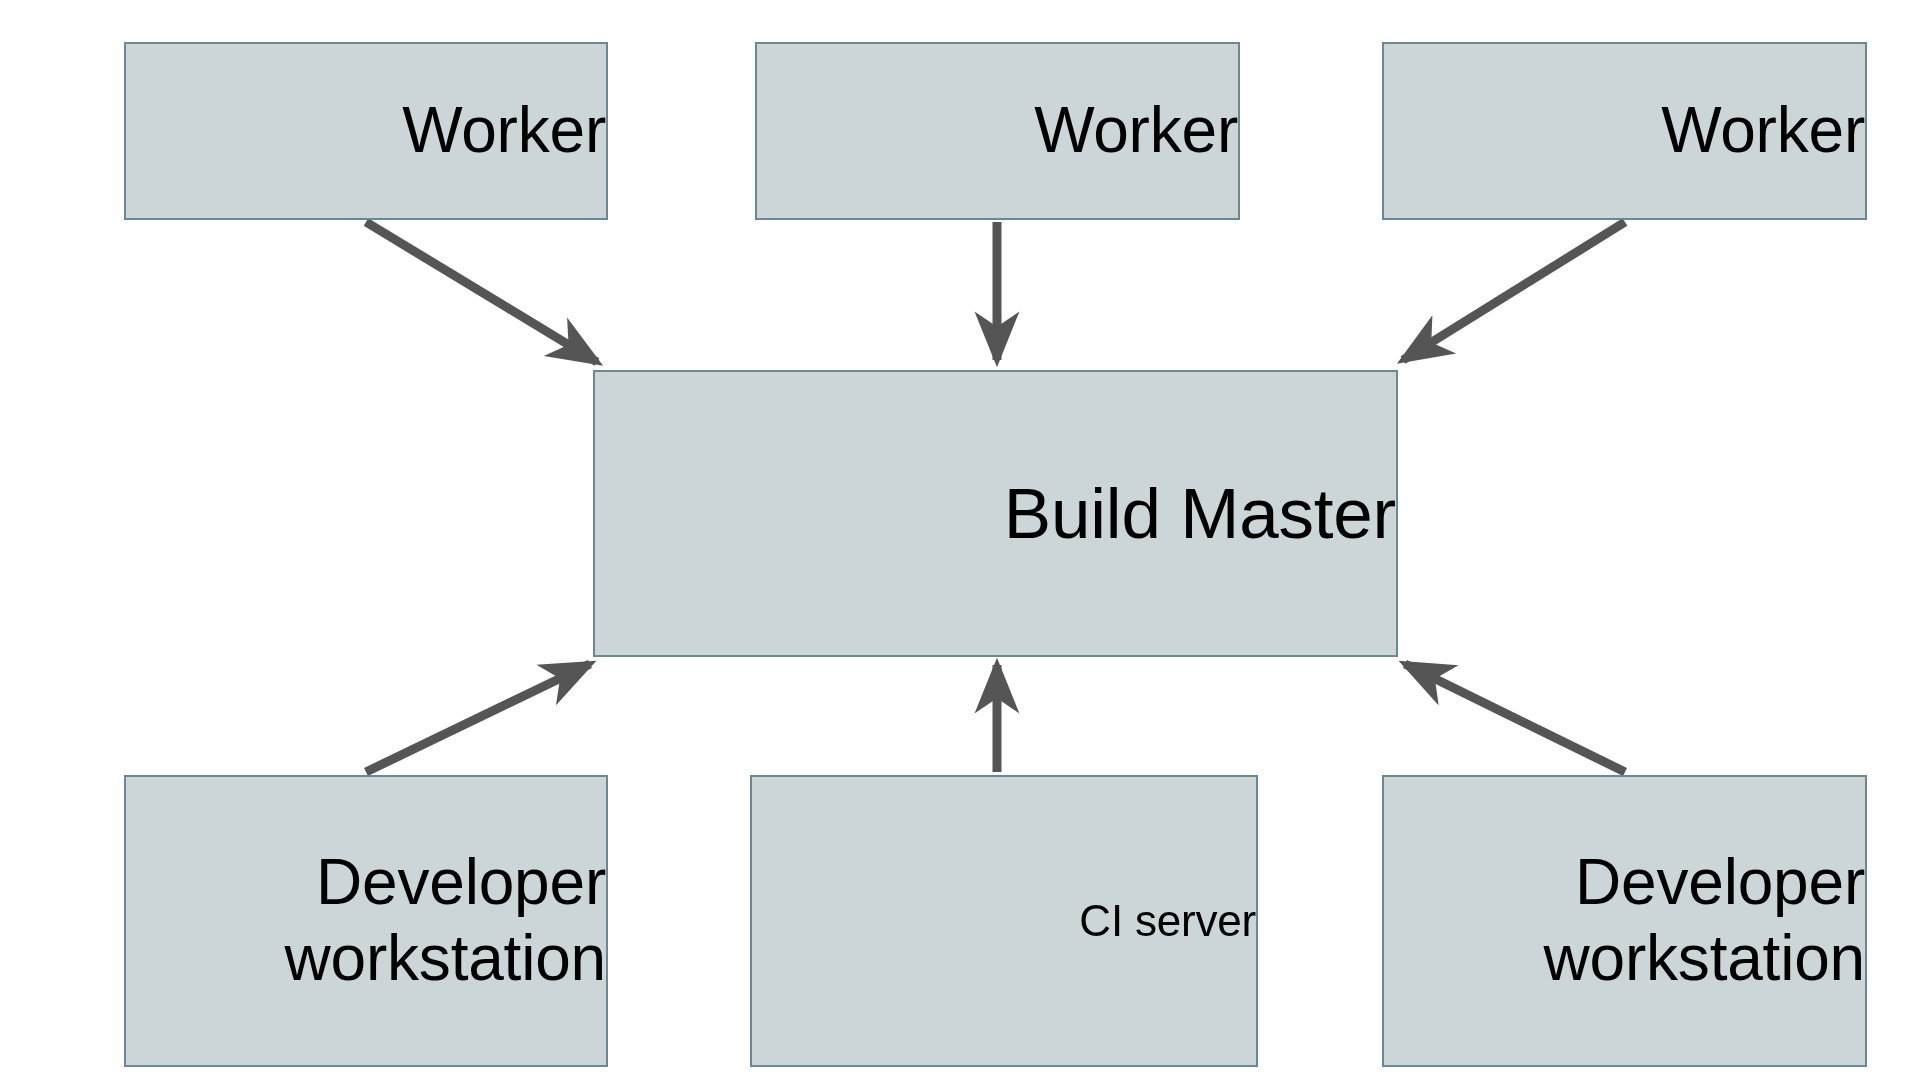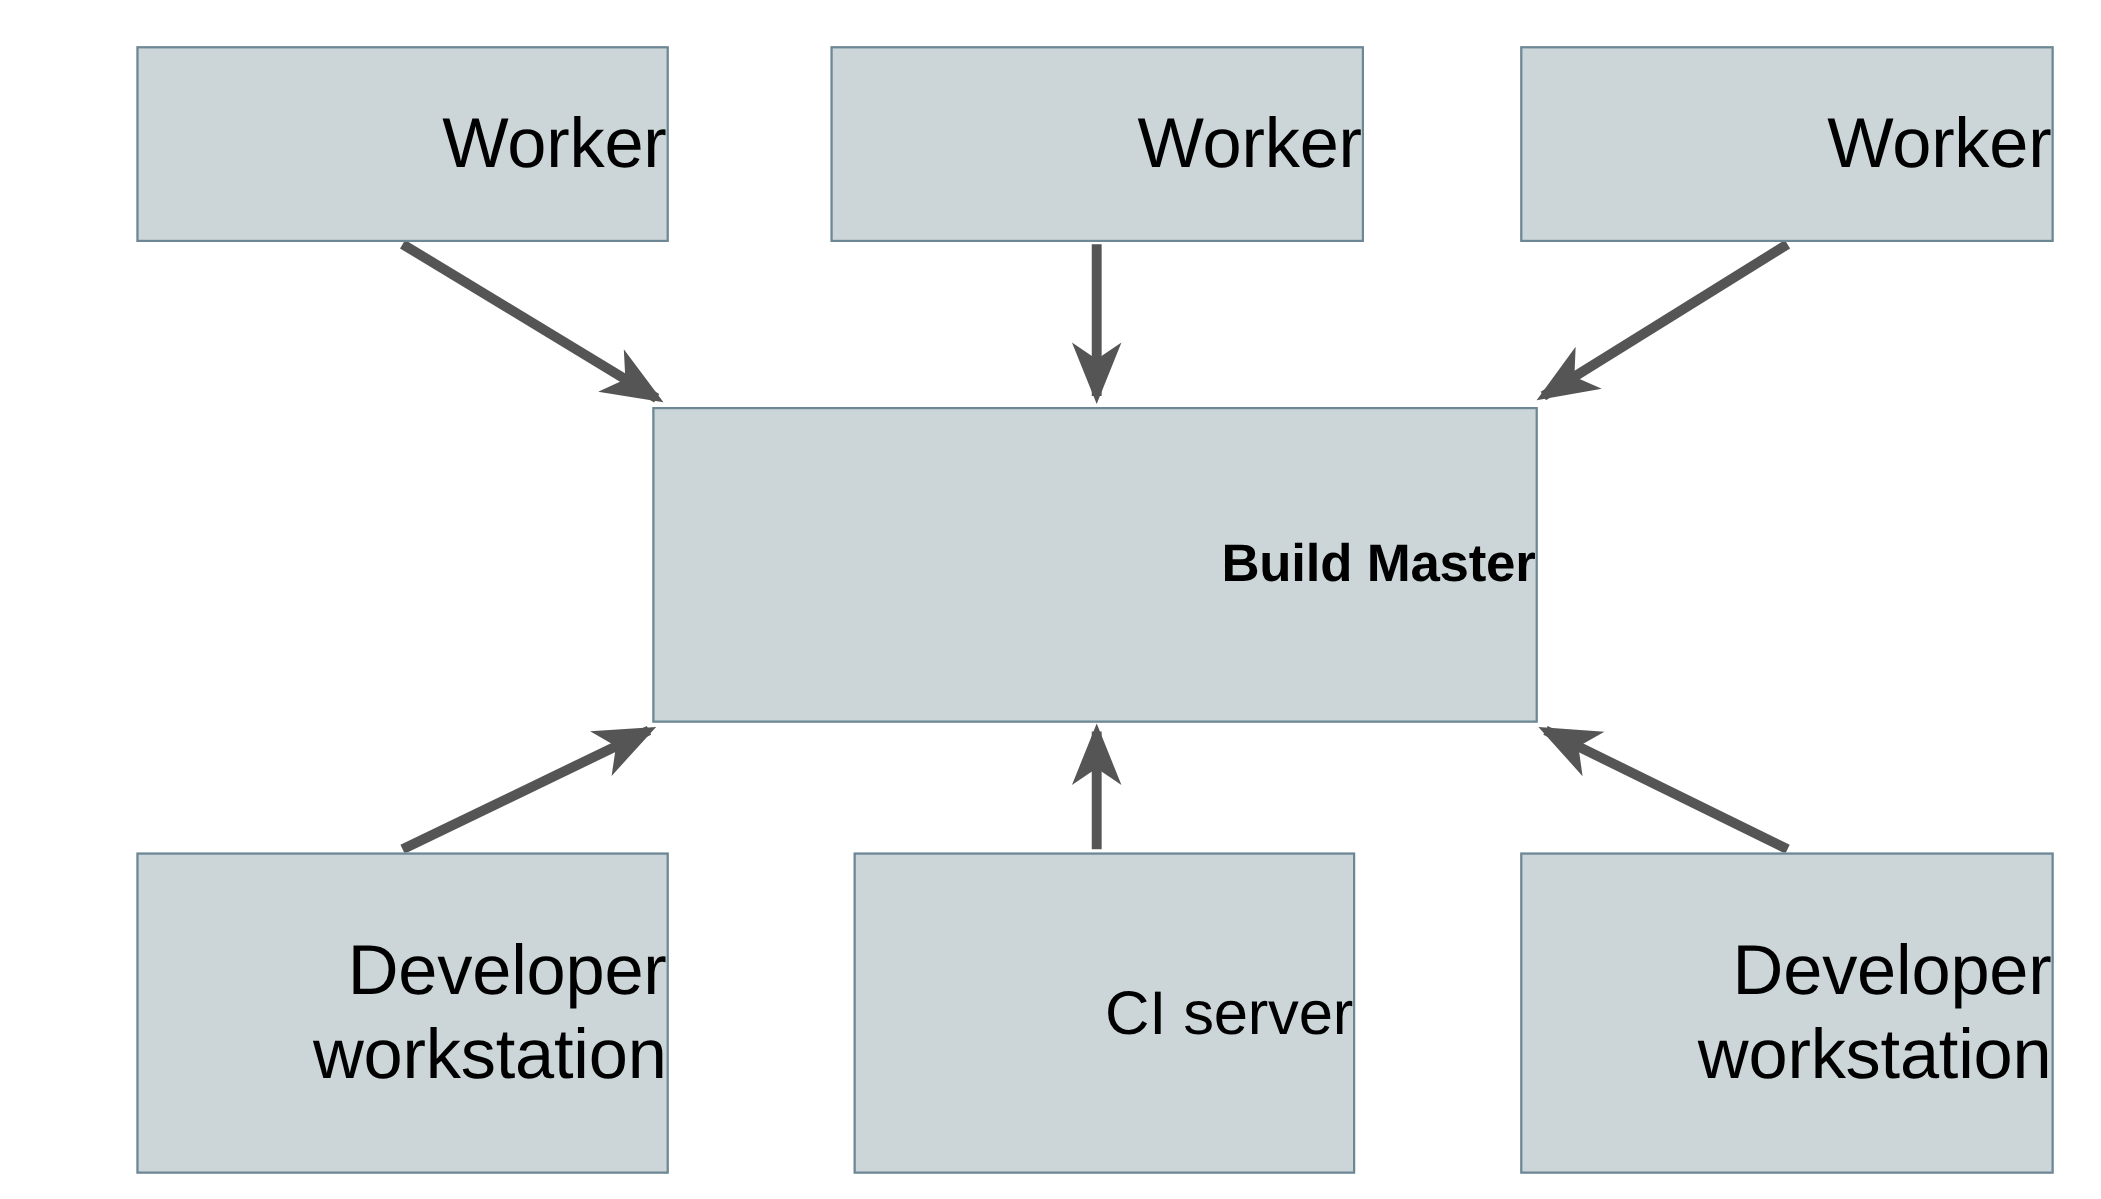--- a/index.html
+++ b/index.html
@@ -41,23 +41,23 @@
   }
   .node-label {
     display: block;
     width: 100%;
     white-space: pre-line;
   }
   
   #node-worker-1      { left: 124px;  top: 42px;  width: 484px; height: 178px; font-size: 64px; }
   #node-worker-2      { left: 755px;  top: 42px;  width: 485px; height: 178px; font-size: 64px; }
   #node-worker-3      { left: 1382px; top: 42px;  width: 485px; height: 178px; font-size: 64px; }
-  #node-build-master  { left: 593px;  top: 370px; width: 805px; height: 287px; font-size: 48px; font-weight: bold; }
+  #node-build-master  { left: 593px;  top: 370px; width: 805px; height: 287px; font-size: 71px; }
   #node-dev-ws-left   { left: 124px;  top: 775px; width: 484px; height: 292px; font-size: 64px; }
-  #node-ci-server     { left: 776px;  top: 775px; width: 456px; height: 292px; font-size: 56px; }
+  #node-ci-server     { left: 750px;  top: 775px; width: 508px; height: 292px; font-size: 44px; }
   #node-dev-ws-right  { left: 1382px; top: 775px; width: 485px; height: 292px; font-size: 64px; }
 </style>
 </head>
 <body>
 
 <div id="canvas">
 
   <svg id="arrow-layer" viewBox="0 0 1910 1090">
     <defs>
       <marker id="arrowhead" markerWidth="7" markerHeight="7" refX="5.6" refY="2.6" orient="auto" markerUnits="strokeWidth">

